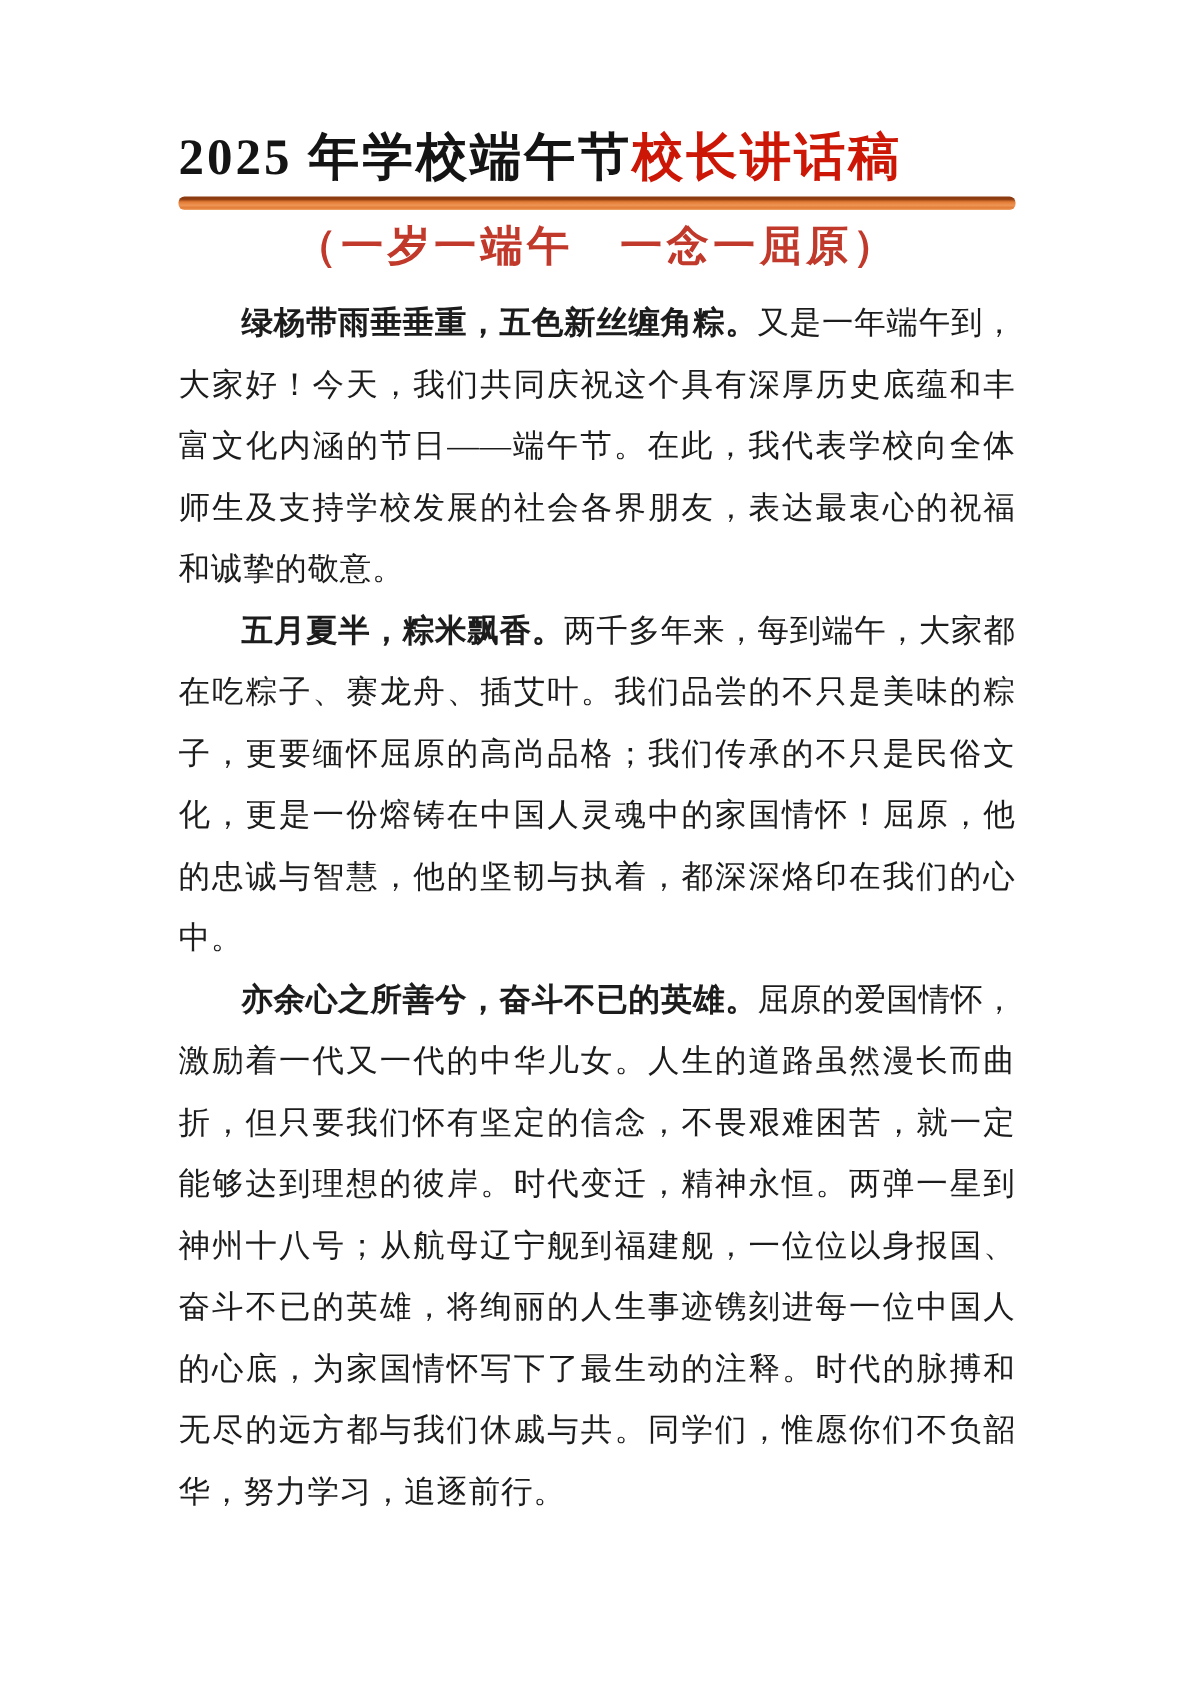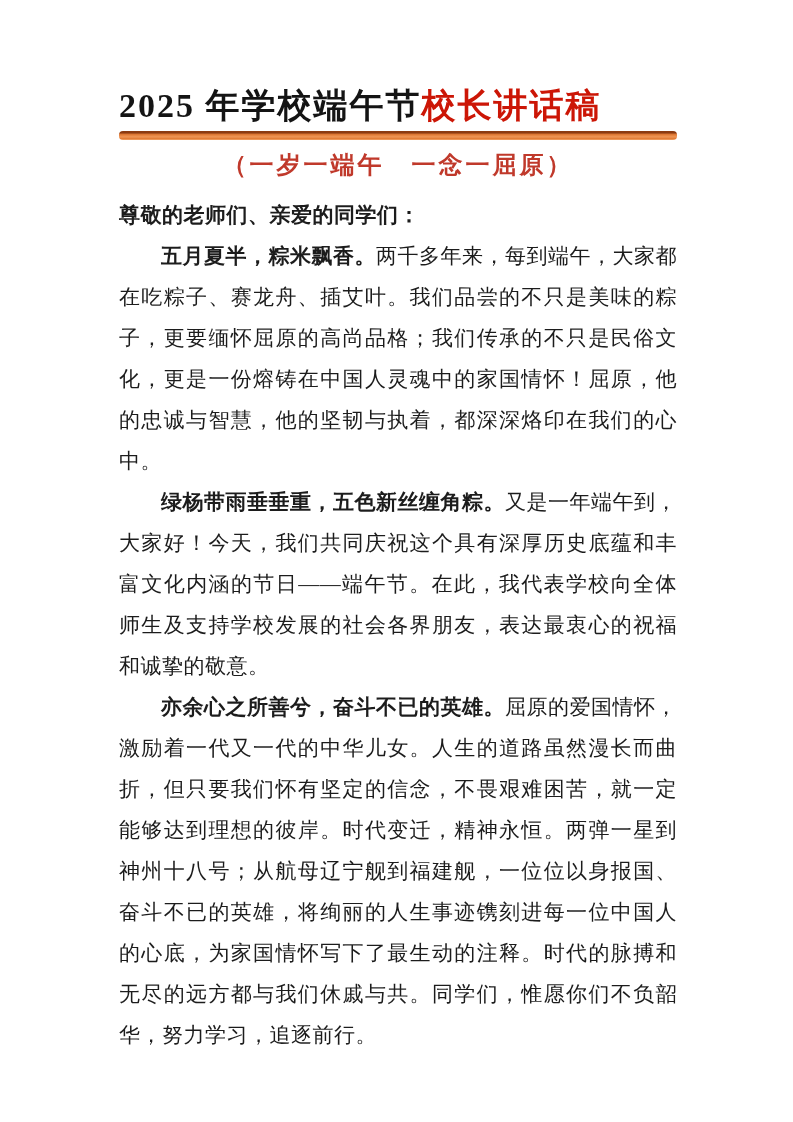--- a/index.html
+++ b/index.html
@@ -41,21 +41,21 @@
     background: linear-gradient(180deg,
       #8c3a10 0%, #9c4414 20%,
       #e27b35 38%, #ec8f4e 62%,
       #e2science 0, #dd7a33 78%, #efa268 100%);
     
     background-color: #e27b35;
   }
   .doc-subtitle {
     margin: 8px 0 0 0;
     text-align: center;
-    font-size: 24px;
+    font-size: 28px;
     font-weight: bold;
     line-height: 34px;
     letter-spacing: 3px;
     color: #c0392b;
     white-space: nowrap;
   }
   .body-text {
     margin-top: 13px;
     font-size: 21px;
     line-height: 41px;
@@ -82,23 +82,22 @@
   <div class="content">
 
     <h1 class="doc-title"><span class="t-black">2025 年学校端午节</span><span class="t-red" style="color: rgb(204, 22, 6);">校长讲话稿</span></h1>
 
     <div class="title-rule" style="background: linear-gradient(rgb(140, 58, 16) 0%, rgb(140, 58, 16) 20%, rgb(226, 123, 53) 40%, rgb(238, 149, 85) 65%, rgb(226, 123, 53) 85%, rgb(240, 168, 110) 100%);"></div>
 
     <h2 class="doc-subtitle" style="color: rgb(192, 57, 43);">（一岁一端午　一念一屈原）</h2>
 
     <div class="body-text">
 
-      <p class="salutation">尊敬的老师们、亲爱的同学们：</p>
+
+      <p class="para"><span class="lead">绿杨带雨垂垂重，五色新丝缠角粽。</span><span>又是一年端午到，大家好！今天，我们共同庆祝这个具有深厚历史底蕴和丰富文化内涵的节日——端午节。在此，我代表学校向全体师生及支持学校发展的社会各界朋友，表达最衷心的祝福和诚挚的敬意。</span></p>
 
       <p class="para"><span class="lead">五月夏半，粽米飘香。</span><span>两千多年来，每到端午，大家都在吃粽子、赛龙舟、插艾叶。我们品尝的不只是美味的粽子，更要缅怀屈原的高尚品格；我们传承的不只是民俗文化，更是一份熔铸在中国人灵魂中的家国情怀！屈原，他的忠诚与智慧，他的坚韧与执着，都深深烙印在我们的心中。</span></p>
-
-      <p class="para"><span class="lead">绿杨带雨垂垂重，五色新丝缠角粽。</span><span>又是一年端午到，大家好！今天，我们共同庆祝这个具有深厚历史底蕴和丰富文化内涵的节日——端午节。在此，我代表学校向全体师生及支持学校发展的社会各界朋友，表达最衷心的祝福和诚挚的敬意。</span></p>
 
       <p class="para"><span class="lead">亦余心之所善兮，奋斗不已的英雄。</span><span>屈原的爱国情怀，激励着一代又一代的中华儿女。人生的道路虽然漫长而曲折，但只要我们怀有坚定的信念，不畏艰难困苦，就一定能够达到理想的彼岸。时代变迁，精神永恒。两弹一星到神州十八号；从航母辽宁舰到福建舰，一位位以身报国、奋斗不已的英雄，将绚丽的人生事迹镌刻进每一位中国人的心底，为家国情怀写下了最生动的注释。时代的脉搏和无尽的远方都与我们休戚与共。同学们，惟愿你们不负韶华，努力学习，追逐前行。</span></p>
 
     </div>
   </div>
 </div>
 
 </body></html>

